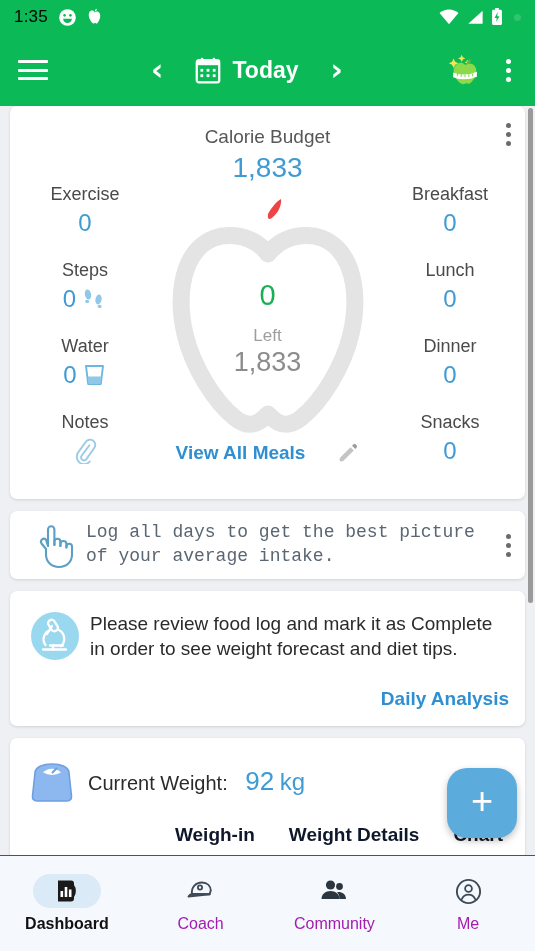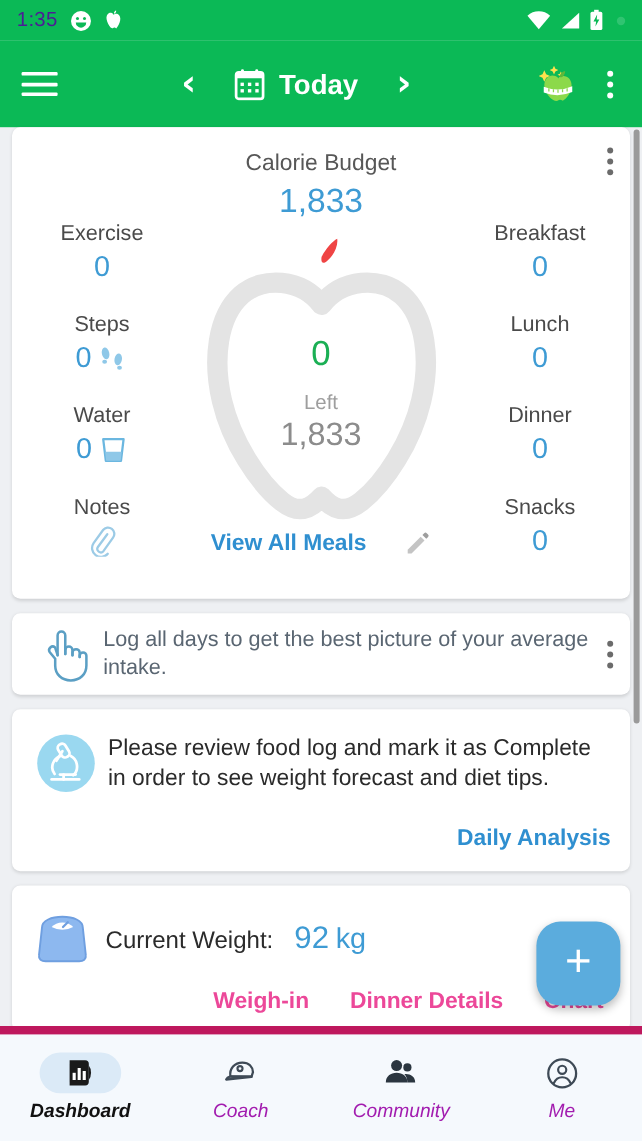--- a/index.html
+++ b/index.html
@@ -6,21 +6,21 @@
   html, body {
     width: 535px; height: 951px;
     font-family: "Liberation Sans", sans-serif;
     background: #eef0f3;
     overflow: hidden;
   }
   .phone { position: relative; width: 535px; height: 951px; background: #eef0f3; }
 
   
   .statusbar {
-    height: 34px; background: #0bb956; color: #4c1d95;
+    height: 34px; background: #0bb956; color: #000000;
     display: flex; align-items: center; padding: 0 14px;
   }
   .sb-time { font-size: 17px; font-weight: 400; letter-spacing: .2px; }
   .sb-left-icons { display: flex; align-items: center; gap: 9px; margin-left: 10px; }
   .sb-right { margin-left: auto; display: flex; align-items: center; gap: 7px; }
   .sb-dot { width: 7px; height: 7px; border-radius: 50%; background: #30c471; margin-left: 4px;}
 
   
   .toolbar {
     height: 72px; background: #0bb956; display: flex; align-items: center;
@@ -66,53 +66,53 @@
   .apple-wrap svg { position: absolute; inset: 0; }
   .apple-center { position: absolute; left: 0; right: 0; top: 88px; text-align: center; }
   .apple-eaten { font-size: 29px; color: #1aaf54; line-height: 1.1; }
   .apple-left-lbl { font-size: 17px; color: #9e9e9e; margin-top: 14px; }
   .apple-left-val { font-size: 27px; color: #8c8c8c; margin-top: 1px; }
 
   .meals-row { display: flex; align-items: center; justify-content: center; gap: 32px; margin-top: -4px; }
   .meals-link { font-size: 19px; color: #2f8fd0; font-weight: 700; cursor: pointer; }
 
   
-  .tip { display: flex; align-items: center; padding: 6px 14px; min-height: 68px; }
+  .tip { display: flex; align-items: center; padding: 6px 14px; min-height: 68px; font-family: Liberation Mono, monospace; }
   .tip-icon { width: 58px; flex-shrink: 0; display: flex; justify-content: center; }
   .tip-text { flex: 1; font-size: 18px; line-height: 1.32; color: #5a6672; padding-left: 4px; }
   .tip-kebab { display: flex; flex-direction: column; gap: 4px; padding-left: 10px; cursor: pointer; }
   .tip-kebab b { width: 5px; height: 5px; border-radius: 50%; background: #6b6b6b; display: block; }
 
   .analysis-card { padding: 20px 16px 16px; }
   .analysis-row { display: flex; align-items: flex-start; }
   .analysis-text { flex: 1; font-size: 19px; line-height: 1.34; color: #2b2b2b; padding-left: 6px; }
   .analysis-link { text-align: right; font-size: 19px; color: #2f8fd0; font-weight: 700;
                    margin-top: 26px; cursor: pointer; }
 
   
   .weight-card { padding: 18px 16px 14px; }
   .weight-row { display: flex; align-items: center; }
   .weight-text { font-size: 20px; color: #2b2b2b; padding-left: 10px; }
   .weight-num { font-size: 26px; color: #3e9bd4; margin-left: 12px; }
   .weight-unit { font-size: 24px; color: #3e9bd4; }
   .weight-links { display: flex; justify-content: flex-end; gap: 34px; margin-top: 16px; padding-right: 6px; }
-  .weight-links span { font-size: 19px; color: #ec4899; font-weight: 700; cursor: pointer; }
+  .weight-links span { font-size: 19px; color: #0f172a; font-weight: 700; cursor: pointer; }
 
   
   .fab {
     position: absolute; right: 18px; top: 768px; width: 70px; height: 70px;
     background: #5bacdd; border-radius: 20px; box-shadow: 0 3px 7px rgba(0,0,0,.25);
     display: flex; align-items: center; justify-content: center; cursor: pointer; z-index: 20;
   }
   .fab span { color: #fff; font-size: 38px; line-height: 1; font-weight: 300; margin-top: -4px; }
 
   
   .bottomnav {
     position: absolute; left: 0; right: 0; bottom: 0; height: 96px; background: #f5f9fd;
-    display: flex; align-items: center; z-index: 30; border-top: 7px solid #be185d; font-style: italic;
+    display: flex; align-items: center; z-index: 30; border-top: 1px solid #be185d;
   }
   .navitem { flex: 1; display: flex; flex-direction: column; align-items: center; gap: 7px; cursor: pointer; }
   .navpill { width: 68px; height: 34px; border-radius: 17px; display: flex; align-items: center; justify-content: center; }
   .navpill.active { background: #dbeaf7; }
   .navlabel { font-size: 16px; color: #a21caf; }
   .navlabel.active { font-weight: 700; color: #111; }
 </style>
 </head>
 <body>
 
@@ -359,21 +359,21 @@
           <path d="M26.5 16.5 l4 -4" stroke="#6f9fe0" stroke-width="1.9" stroke-linecap="round" fill="none"></path>
         </svg>
         <div class="weight-text">
           <span>Current Weight:</span>
           <span class="weight-num">92</span>
           <span class="weight-unit">kg</span>
         </div>
       </div>
       <div class="weight-links">
         <span>Weigh-in</span>
-        <span>Dinner Details</span>
+        <span>Weight Details</span>
         <span>Chart</span>
       </div>
     </div>
   </div>
 
   <div class="fab">
     <span>+</span>
   </div>
 
   <div class="bottomnav">

